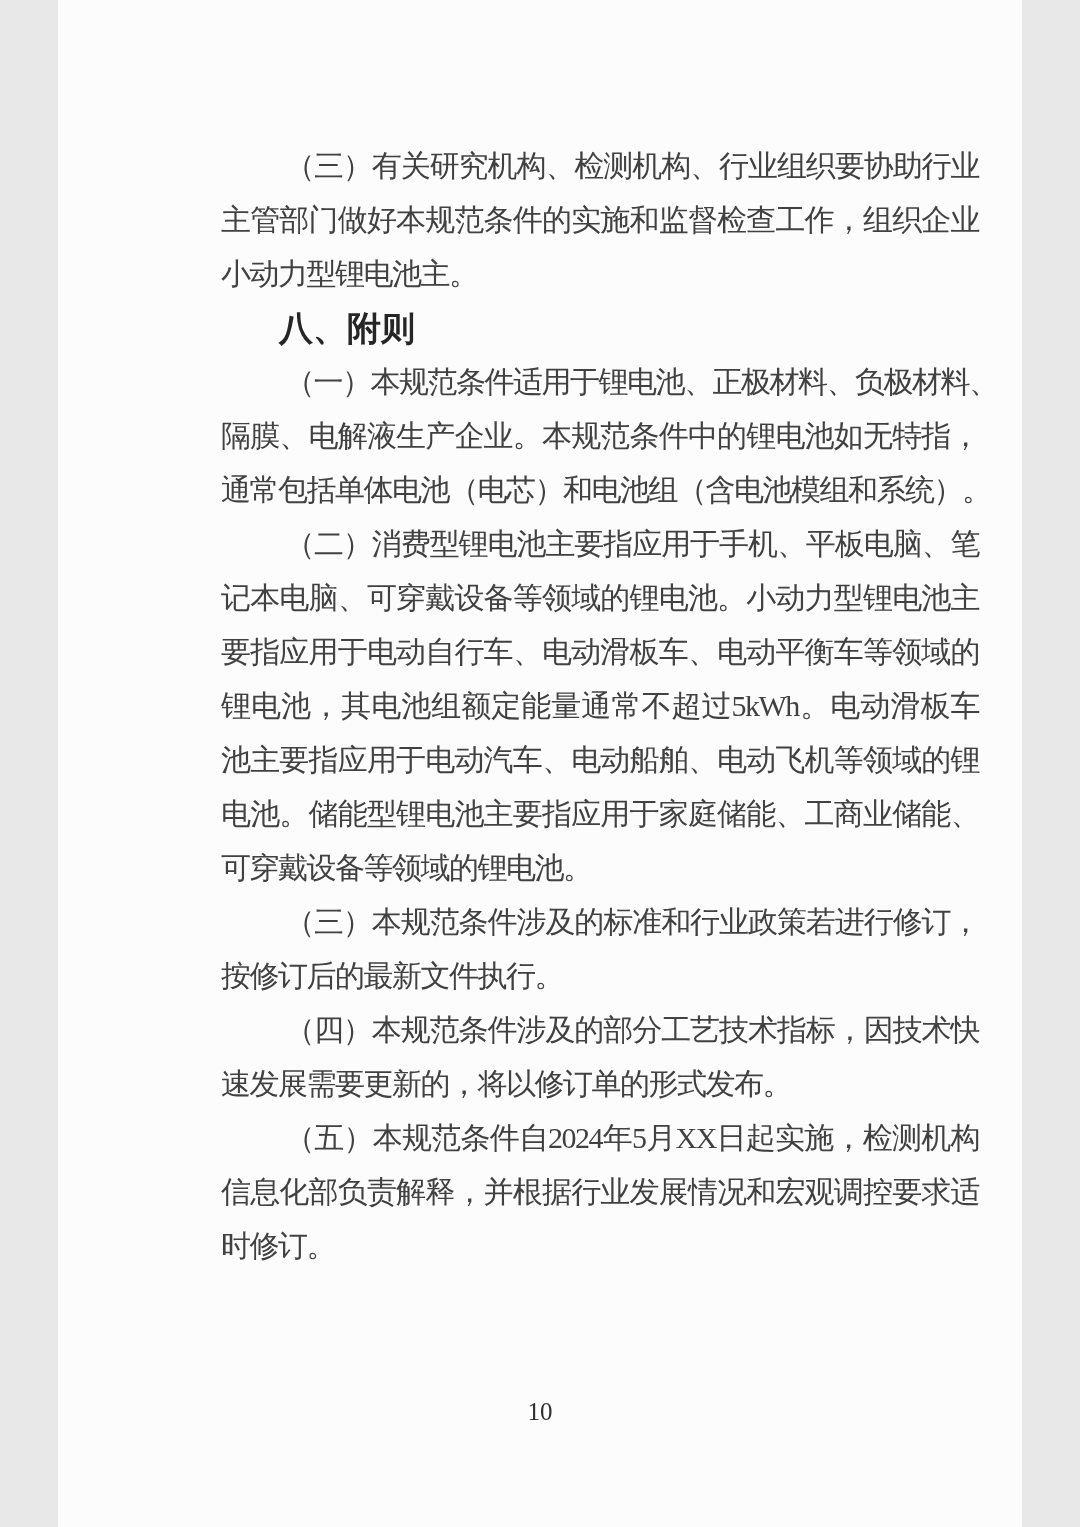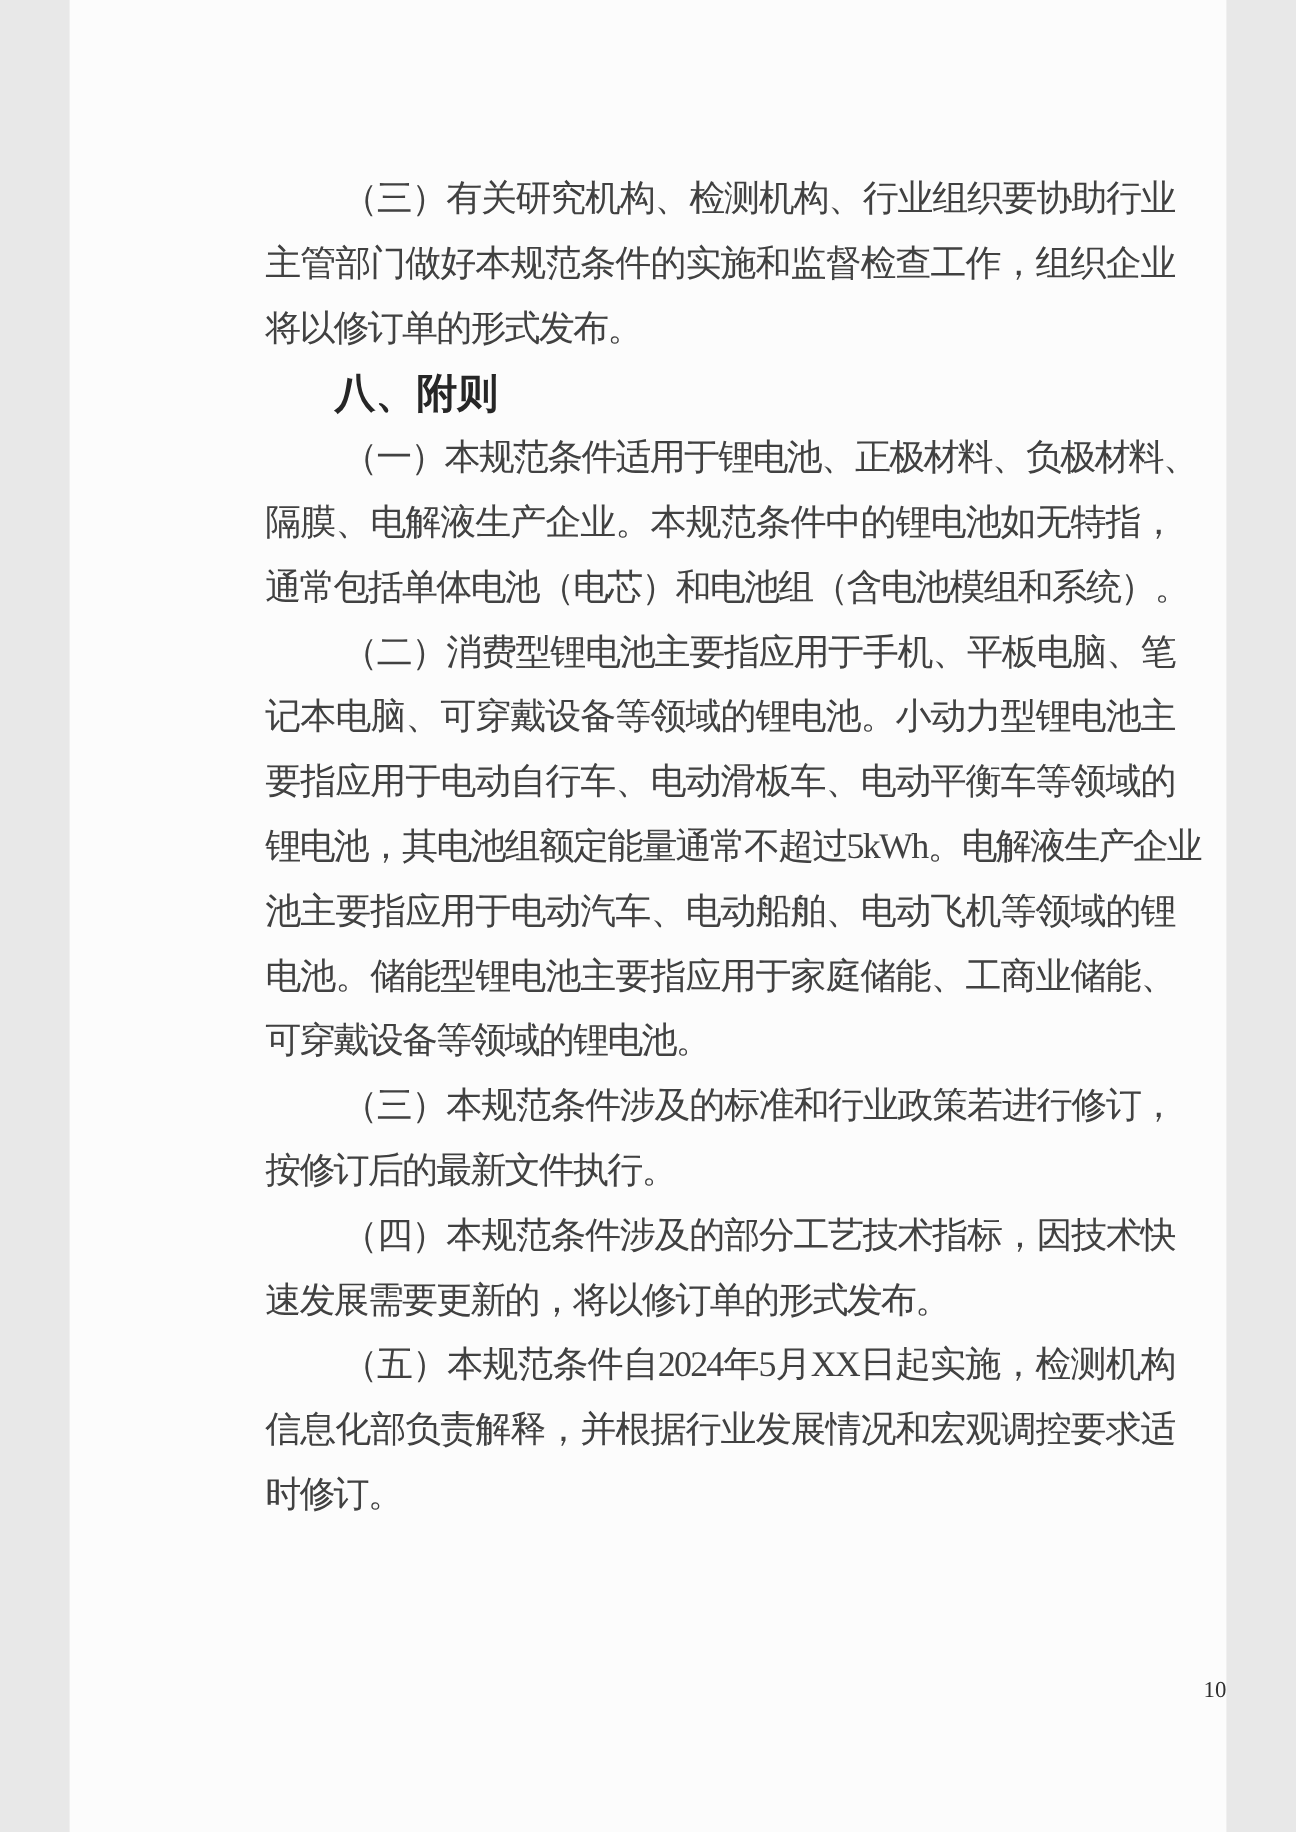--- a/index.html
+++ b/index.html
@@ -50,53 +50,53 @@
     letter-spacing: 0;
     text-indent: 58px;
     text-align: right;
     text-align-last: left;
   }
   .footer {
     position: absolute;
     top: 1398px;
     left: 0;
     width: 100%;
-    text-align: right;
+    text-align: center;
     font-family: "Liberation Serif", "DejaVu Serif", serif;
-    font-size: 19px;
+    font-size: 25px;
     color: #2f2f2f;
   }
 </style>
 </head>
 <body>
 
 <div class="page">
   <div class="content">
 
     <div class="blk">
       <div class="ln ln-first">（三）有关研究机构、检测机构、行业组织要协助行业</div>
       <div class="ln">主管部门做好本规范条件的实施和监督检查工作，组织企业</div>
-      <div class="ln ln-last">将以修订单的形式发布。</div>
+      <div class="ln ln-last">小动力型锂电池主。</div>
     </div>
 
     <div class="blk">
       <div class="ln heading-line">八、附则</div>
     </div>
 
     <div class="blk">
       <div class="ln ln-first">（一）本规范条件适用于锂电池、正极材料、负极材料、</div>
       <div class="ln">隔膜、电解液生产企业。本规范条件中的锂电池如无特指，</div>
       <div class="ln ln-last">通常包括单体电池（电芯）和电池组（含电池模组和系统）。</div>
     </div>
 
     <div class="blk">
       <div class="ln ln-first">（二）消费型锂电池主要指应用于手机、平板电脑、笔</div>
       <div class="ln">记本电脑、可穿戴设备等领域的锂电池。小动力型锂电池主</div>
       <div class="ln">要指应用于电动自行车、电动滑板车、电动平衡车等领域的</div>
-      <div class="ln">锂电池，其电池组额定能量通常不超过5kWh。电解液生产企业</div>
+      <div class="ln">锂电池，其电池组额定能量通常不超过5kWh。电动滑板车</div>
       <div class="ln">池主要指应用于电动汽车、电动船舶、电动飞机等领域的锂</div>
       <div class="ln">电池。储能型锂电池主要指应用于家庭储能、工商业储能、</div>
       <div class="ln ln-last">可穿戴设备等领域的锂电池。</div>
     </div>
 
     <div class="blk">
       <div class="ln ln-first">（三）本规范条件涉及的标准和行业政策若进行修订，</div>
       <div class="ln ln-last">按修订后的最新文件执行。</div>
     </div>
 

